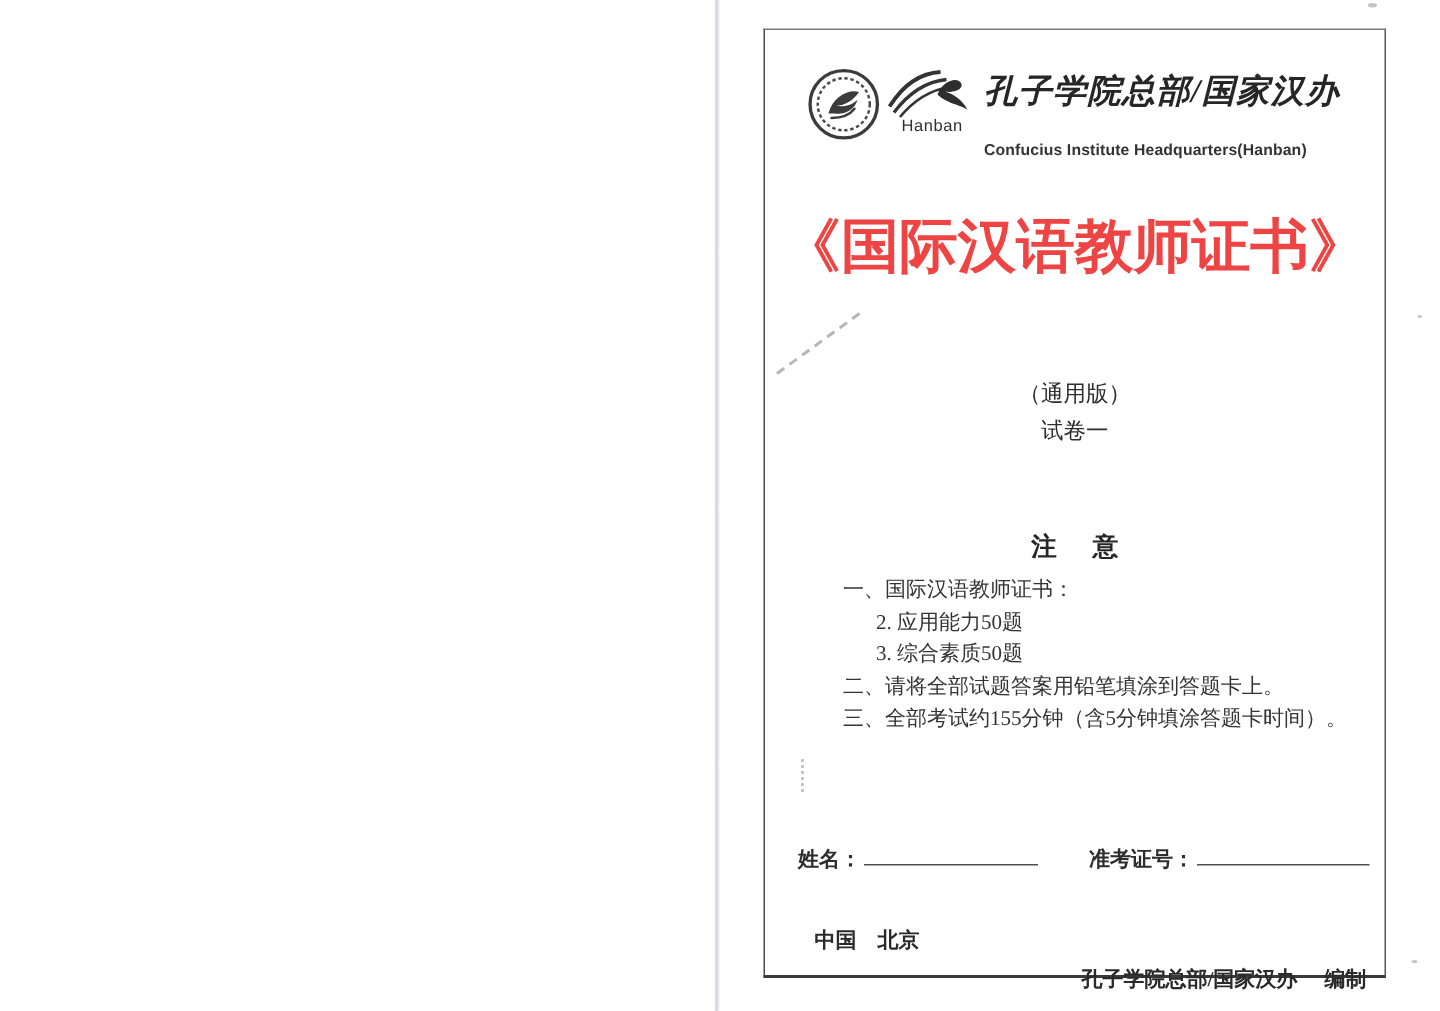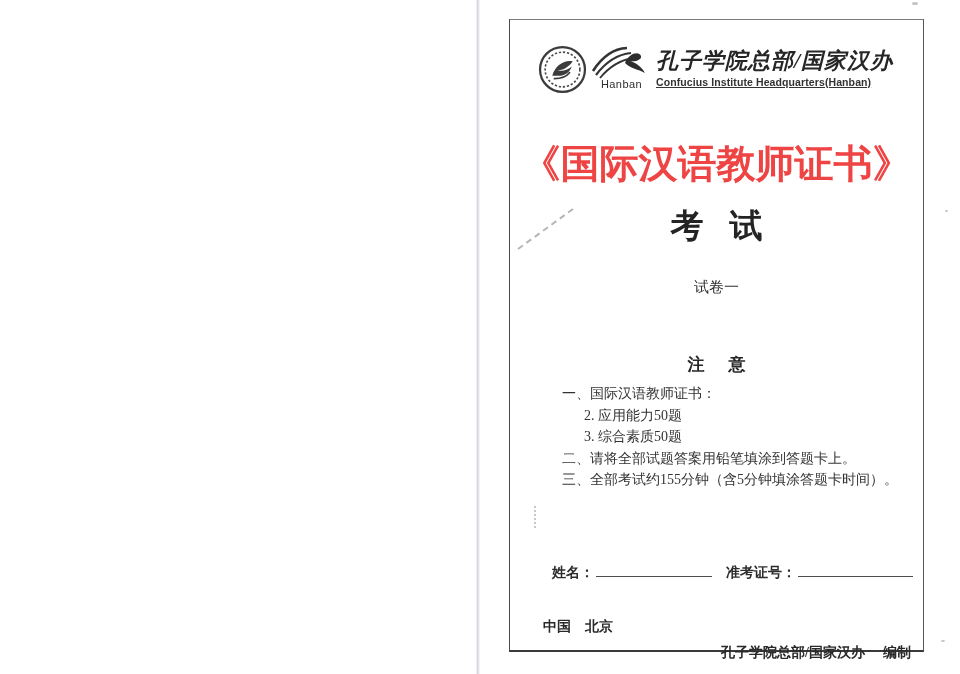--- a/index.html
+++ b/index.html
@@ -30,36 +30,36 @@
     font-size:11px;font-weight:400;color:#2f2f2f;letter-spacing:.4px;
     position:absolute;left:10px;top:33px;
   }
   .org-block{margin-left:9px;padding-top:3px;}
   .org-cn{
     font-size:22px;font-weight:700;font-style:italic;letter-spacing:1px;color:#262626;
     line-height:26px;white-space:nowrap;
   }
   .org-en{
     font-family:"Liberation Sans","DejaVu Sans",sans-serif;
-    font-size:10.5px;font-weight:700;color:#333;letter-spacing:.1px;margin-top:2px;white-space:nowrap;text-decoration:underline;
+    font-size:10.5px;font-weight:700;color:#333;letter-spacing:.1px;margin-top:20px;white-space:nowrap;
   }
   
   .title{left:0;right:0;top:117px;text-align:center;font-size:39px;font-weight:600;letter-spacing:0;color:#ef4444;white-space:nowrap;}
   .exam{left:0;right:0;top:184px;text-align:center;font-size:33px;font-weight:600;color:#242424;}
   .exam .w2{margin-left:26px;}
   .edition{left:0;right:0;top:233px;text-align:center;font-size:15px;color:#2e2e2e;}
   .paper-no{left:0;right:0;top:258px;text-align:center;font-size:15px;color:#2e2e2e;}
   .notice-heading{left:0;right:0;top:333px;text-align:center;font-size:17px;font-weight:600;color:#262626;}
   .notice-heading .w2{margin-left:24px;}
   .notice-list{left:52px;top:363px;font-size:14px;color:#333;}
   .notice-list .ln{line-height:21.5px;white-space:nowrap;}
   .notice-list .sub{padding-left:22px;}
   
   .fields{left:0;top:543px;width:100%;font-size:14px;font-weight:600;color:#2d2d2d;}
-  .field-name{position:absolute;left:42px;top:0;white-space:nowrap;}
+  .field-name{position:absolute;left:22px;top:0;white-space:nowrap;}
   .field-adm{position:absolute;left:216px;top:0;white-space:nowrap;}
   .uline{display:inline-block;border-bottom:1px solid #4e4e4e;height:13px;vertical-align:baseline;margin-left:2px;}
   .uline.name{width:116px;}
   .uline.adm{width:115px;}
   
   .footer{left:0;top:598px;width:100%;font-size:14px;font-weight:700;color:#2a2a2a;}
   .footer .loc{position:absolute;left:33px;top:0;white-space:nowrap;text-align:right;}
   .footer .pub{position:absolute;left:211px;top:0;white-space:nowrap;margin-top:26px;}
   .footer .role{margin-left:18px;}
   
@@ -110,23 +110,21 @@
       <div class="org-block">
         <div class="org-cn">孔子学院总部/国家汉办</div>
         <div class="org-en">Confucius Institute Headquarters(Hanban)</div>
       </div>
     </div>
 
     <div class="scratch"></div>
     <div class="speck-line"></div>
 
     <div class="abs title">《国际汉语教师证书》</div>
-    <div class="abs exam">
-      <span>考</span><span class="w2">试</span>
-    </div>
+    <div class="abs edition">（通用版）</div>
     <div class="abs notice-heading">
       <span>注</span><span class="w2">意</span>
     </div>
 
     <div class="abs paper-no">试卷一</div>
     <div class="abs notice-list">
       <div class="ln">一、国际汉语教师证书：</div>
       <div class="ln sub">2. 应用能力50题</div>
       <div class="ln sub">3. 综合素质50题</div>
       <div class="ln">二、请将全部试题答案用铅笔填涂到答题卡上。</div>

